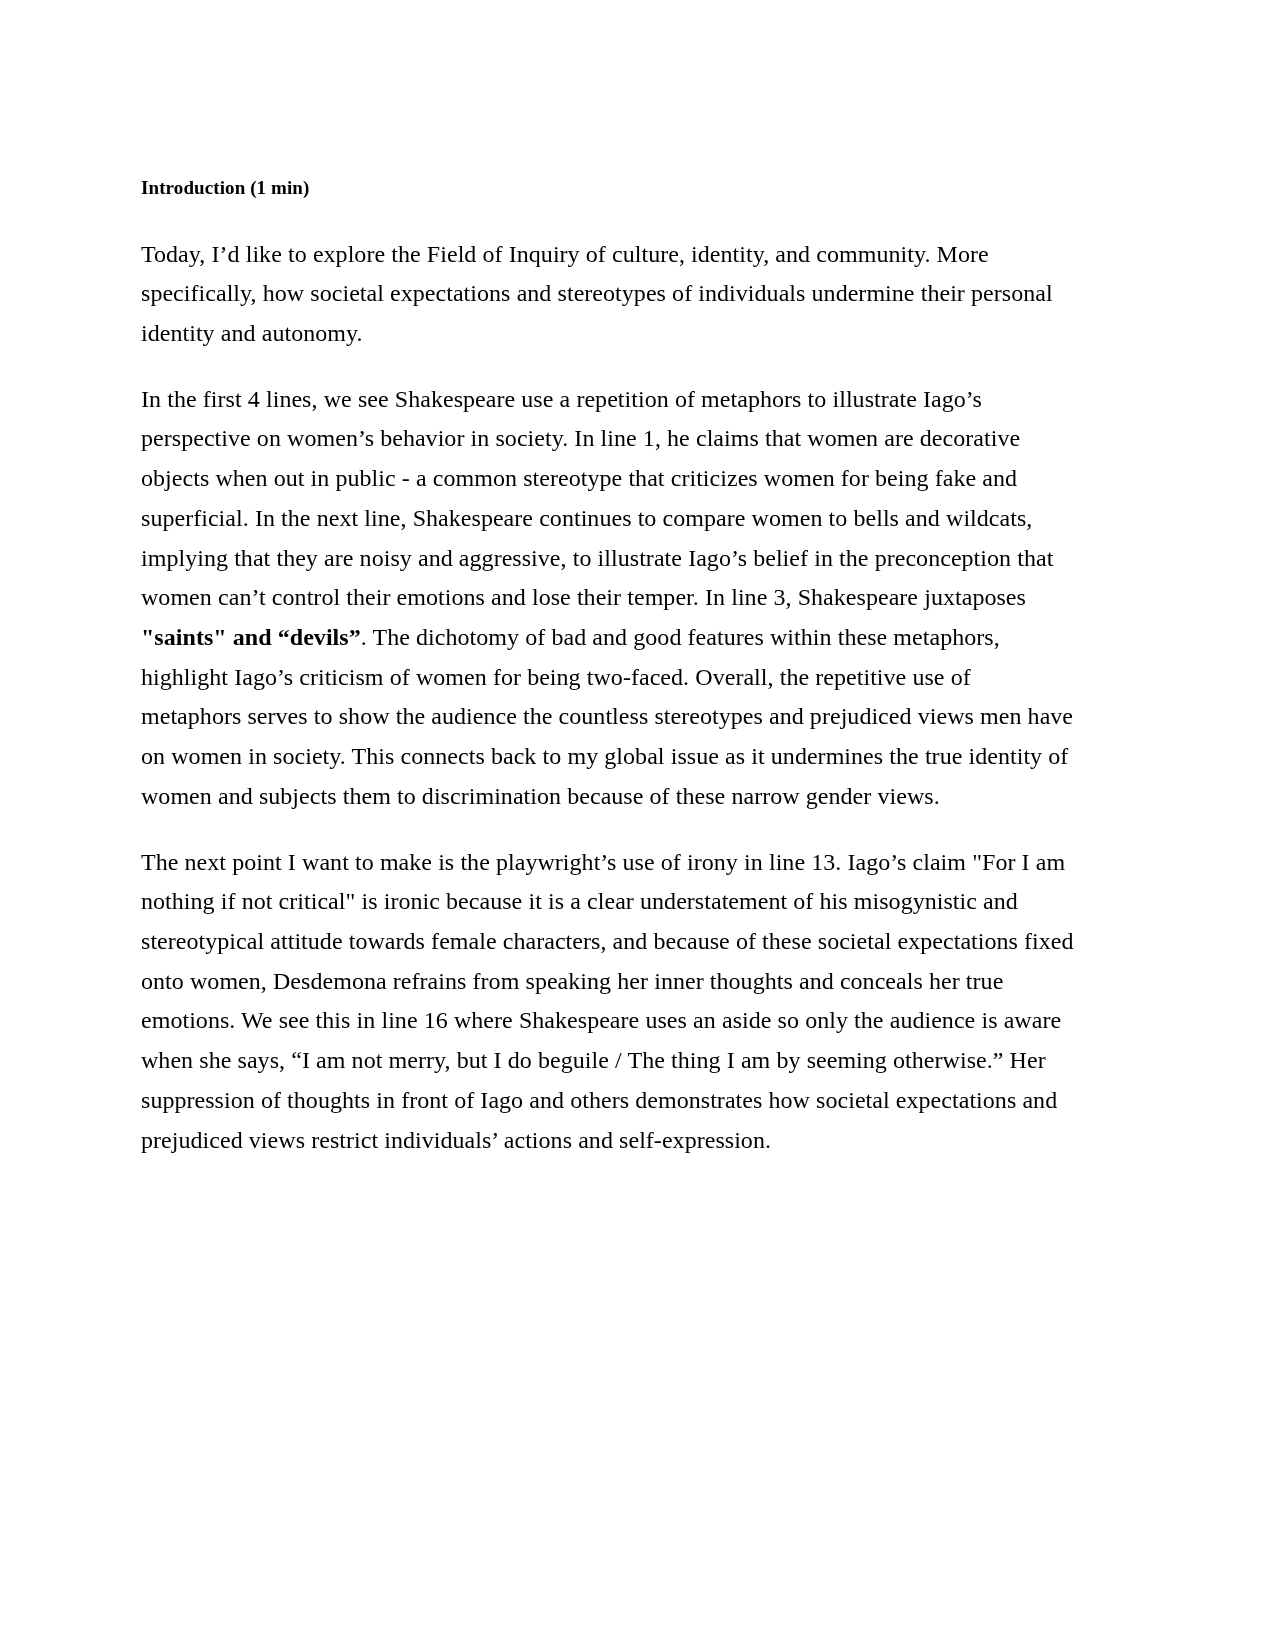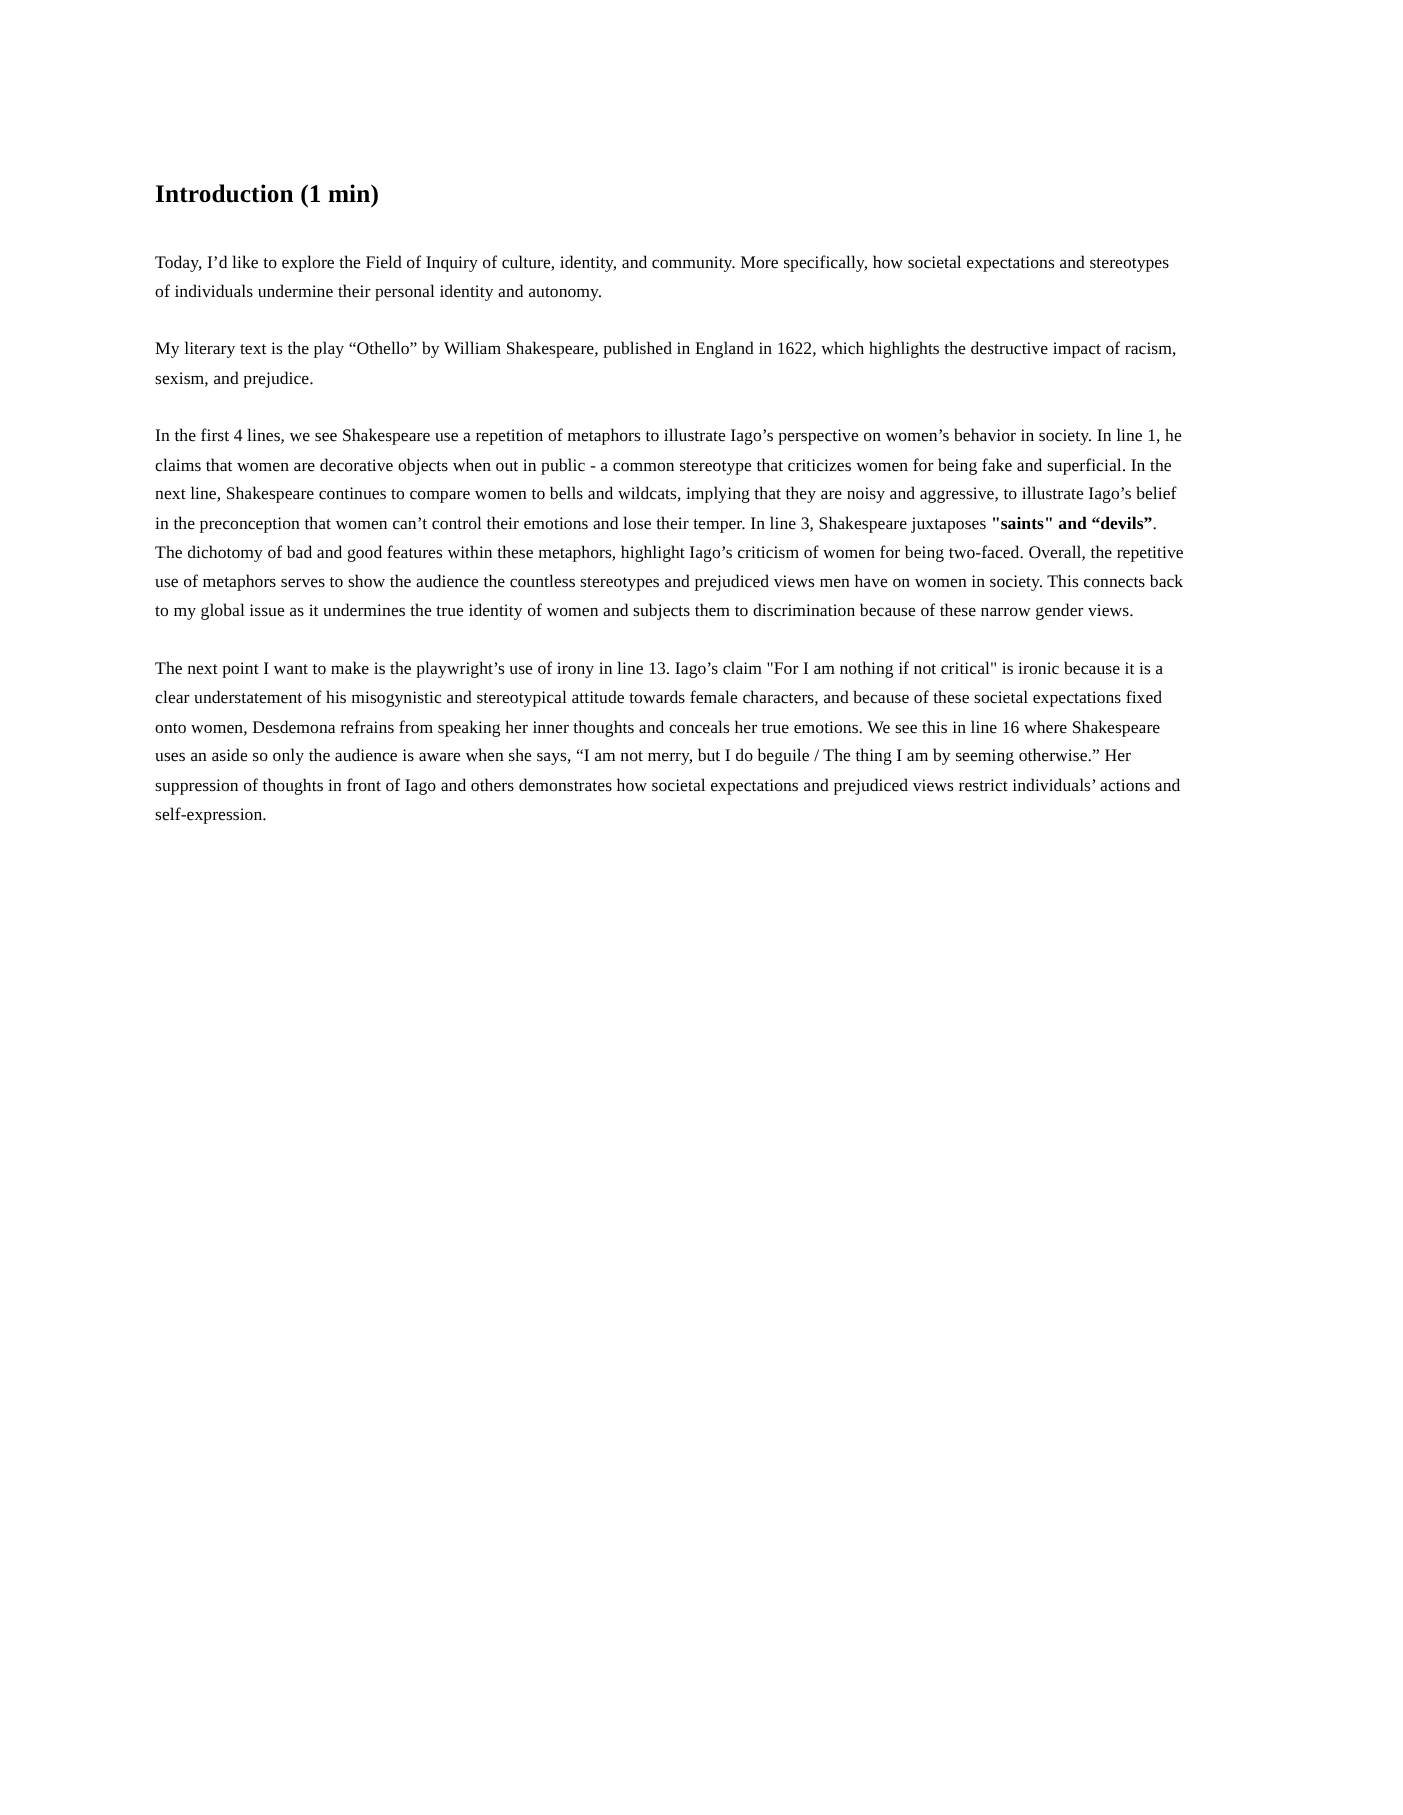--- a/index.html
+++ b/index.html
@@ -19,29 +19,29 @@
     width: 1275px;
     height: 1650px;
     background: #ffffff;
     box-sizing: border-box;
     padding: 160px 200px 0 141px;
   }
   .doc-body {
     width: 935px;
   }
   h2.section-heading {
-    font-size: 23px;
+    font-size: 19px;
     font-weight: bold;
     line-height: 1.5;
-    margin: 0 0 0 0;
+    margin: 14px 0 0 0;
     padding: 0;
     letter-spacing: 0.1px;
   }
   p.para {
-    font-size: 16px;
+    font-size: 24px;
     line-height: 1.655;
     margin: 0;
     padding: 0;
     text-align: left;
     letter-spacing: 0.04px;
     word-spacing: 0.1px;
   }
   .block {
     margin-bottom: 26px;
   }
@@ -63,23 +63,20 @@
   <div class="doc-body">
 
     <div class="block block-heading">
       <h2 class="section-heading">Introduction (1 min)</h2>
     </div>
 
     <div class="block">
       <p class="para">Today, I’d like to explore the Field of Inquiry of culture, identity, and community. More specifically, how societal expectations and stereotypes of individuals undermine their personal identity and autonomy.</p>
     </div>
 
-    <div class="block">
-      <p class="para">My literary text is the play “Othello” by William Shakespeare, published in England in 1622, which highlights the destructive impact of racism, sexism, and prejudice.</p>
-    </div>
 
 
 
 
 
     <div class="block">
       <p class="para"><span>In the first 4 lines, we see Shakespeare use a repetition of metaphors to illustrate Iago’s perspective on women’s behavior in society. In line 1, he claims that women are decorative objects when out in public - a common stereotype that criticizes women for being fake and superficial. In the next line, Shakespeare continues to compare women to bells and wildcats, implying that they are noisy and aggressive, to illustrate Iago’s belief in the preconception that women can’t control their emotions and lose their temper. In line 3, Shakespeare juxtaposes </span><span class="bold-inline">"saints" and “devils”</span><span>. The dichotomy of bad and good features within these metaphors, highlight Iago’s criticism of women for being two-faced. Overall, the repetitive use of metaphors serves to show the audience the countless stereotypes and prejudiced views men have on women in society. This connects back to my global issue as it undermines the true identity of women and subjects them to discrimination because of these narrow gender views.</span></p>
     </div>
 
     <div class="block">

